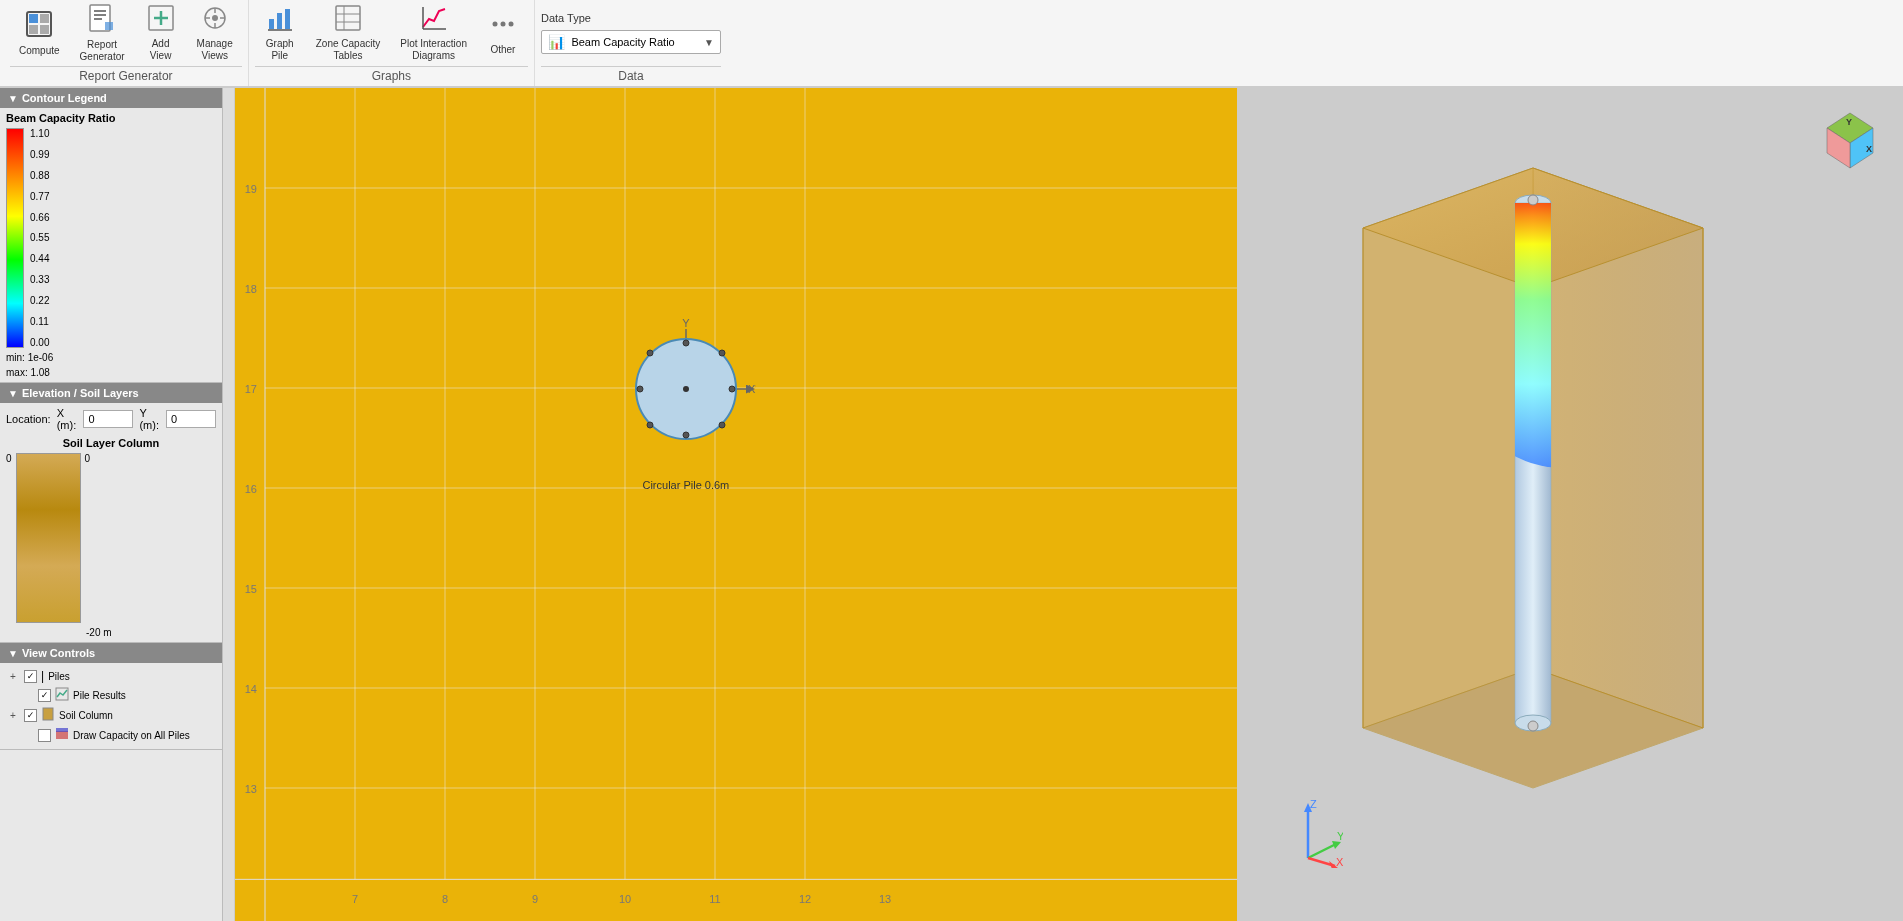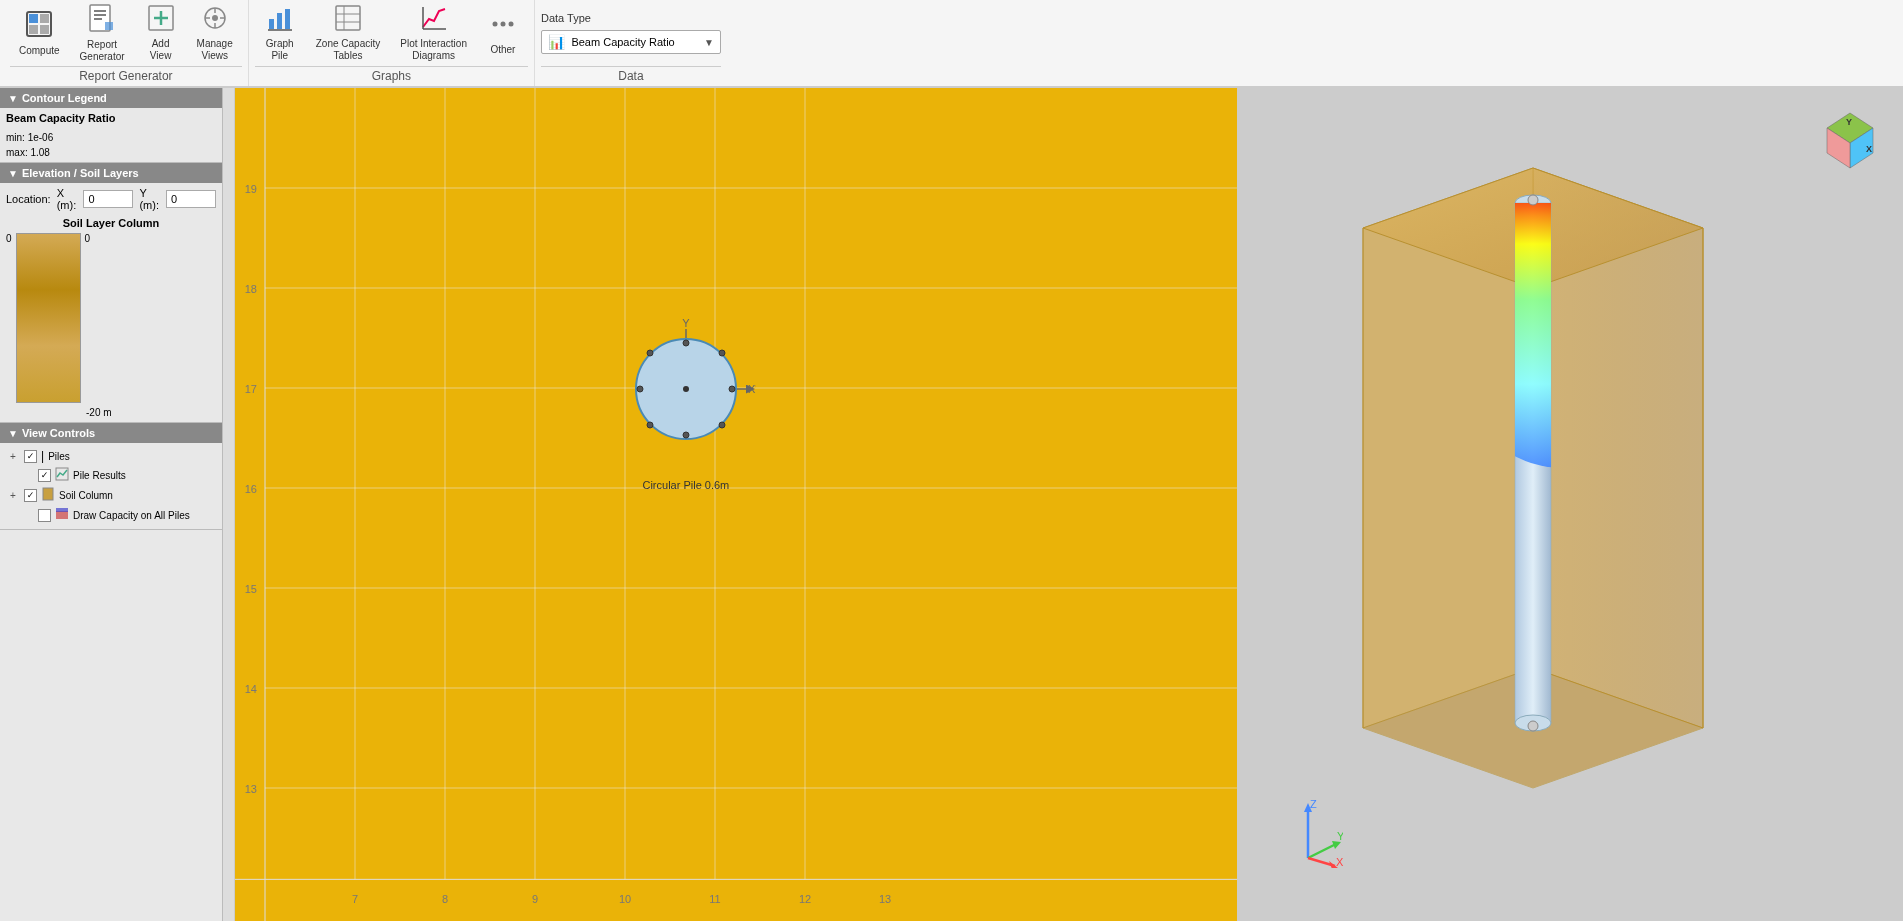--- a/index.html
+++ b/index.html
@@ -334,20 +334,36 @@
     <div class="panel-scroll-container">
       <div class="panel-content">
 
         <div class="panel-section">
           <div class="panel-section-header">
             <span class="collapse-arrow">▼</span>
             <span>Contour Legend</span>
           </div>
           <div class="contour-legend-content">
             <div class="contour-title">Beam Capacity Ratio</div>
+            <div class="contour-bar-row">
+              <div class="contour-color-bar"></div>
+              <div class="contour-labels">
+                <span>1.10</span>
+                <span>0.99</span>
+                <span>0.88</span>
+                <span>0.77</span>
+                <span>0.66</span>
+                <span>0.55</span>
+                <span>0.44</span>
+                <span>0.33</span>
+                <span>0.22</span>
+                <span>0.11</span>
+                <span>0.00</span>
+              </div>
+            </div>
             <div class="contour-meta">min: 1e-06</div>
             <div class="contour-meta">max: 1.08</div>
           </div>
         </div>
 
         <div class="panel-section">
           <div class="panel-section-header">
             <span class="collapse-arrow">▼</span>
             <span>Elevation / Soil Layers</span>
           </div>

